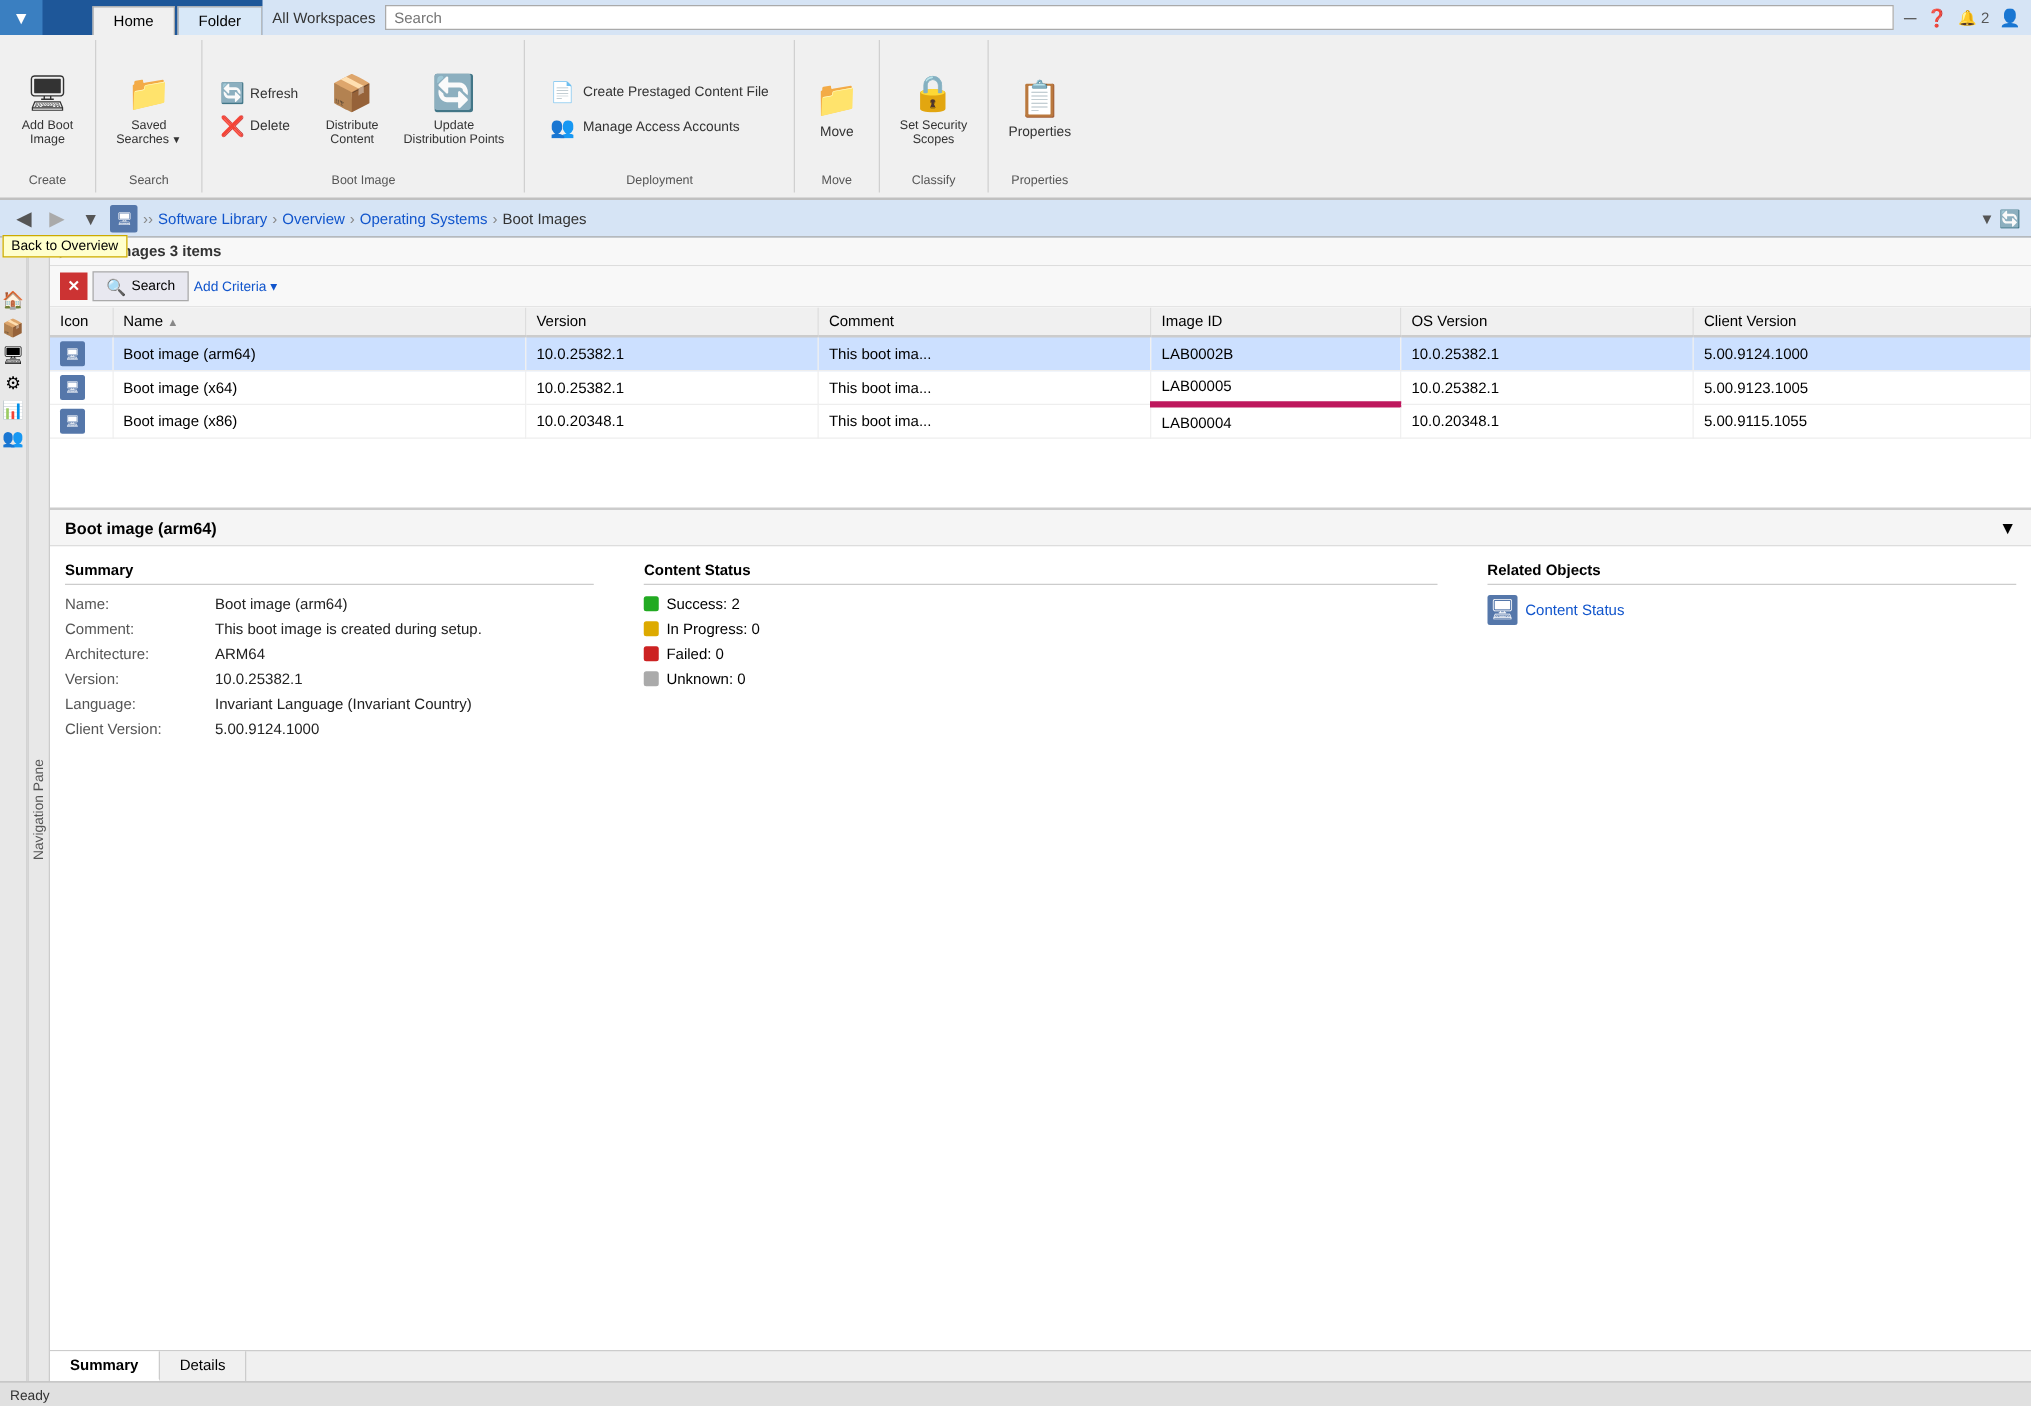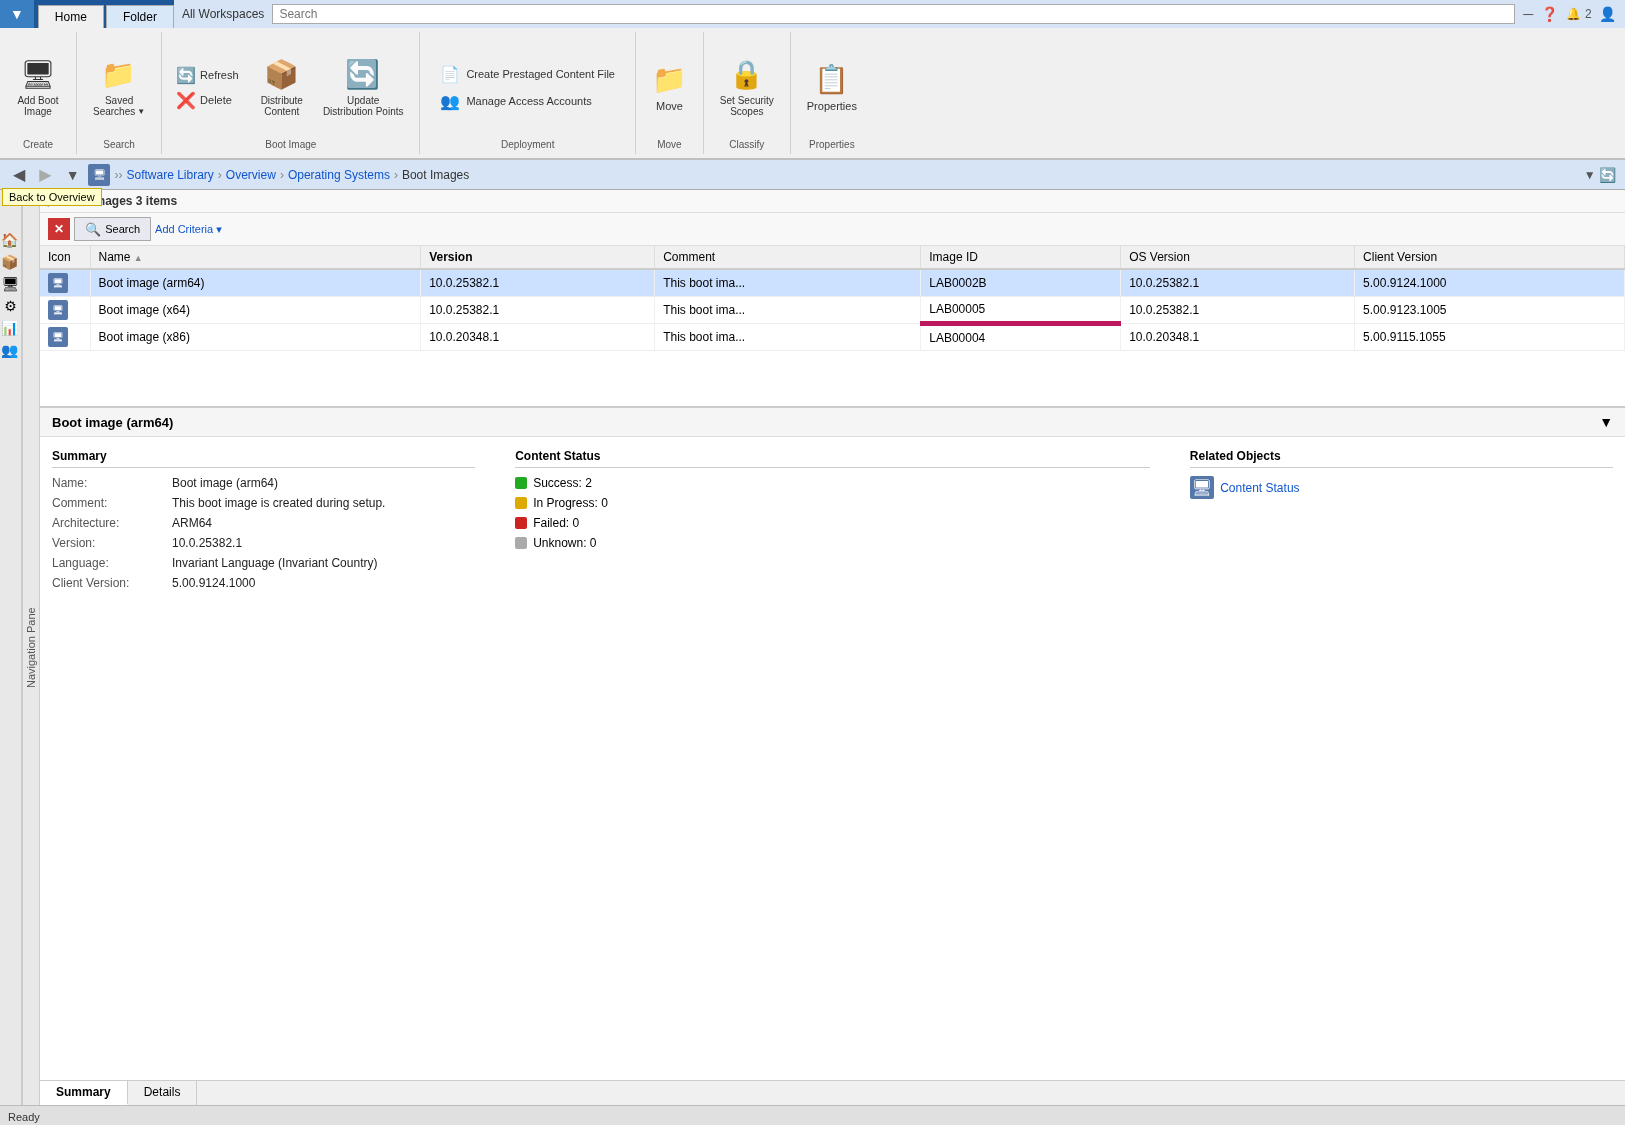--- a/index.html
+++ b/index.html
@@ -8,21 +8,21 @@
     thead tr { background: #f0f0f0; }
     th { border-bottom: 2px solid #ccc; border-right: 1px solid #ddd; padding: 4px 8px; text-align: left; font-weight: normal; cursor: pointer; user-select: none; white-space: nowrap; }
     td { border-bottom: 1px solid #eee; border-right: 1px solid #f0f0f0; padding: 3px 8px; white-space: nowrap; }
   </style>
 </head>
 <body>
 
 <div style="display:flex; align-items:stretch; background:#1e5799; height:28px;">
   <button style="background:#3a7fc1; border:none; color:white; padding:0 10px; cursor:pointer; font-size:14px;">▼</button>
   <div style="display:flex; align-items:flex-end; gap:2px; padding-left:4px;">
-    <div style="padding:4px 16px; background:#f0f0f0; color:#000; cursor:pointer; font-size:12px; border-top:1px solid #aaa; border-left:1px solid #aaa; border-right:1px solid #aaa;">Home</div>
+    <div style="padding:4px 16px; background:#f0f0f0; color:#000; cursor:pointer; font-size:12px; border-top:1px solid #aaa; border-left:1px solid #aaa; border-right:1px solid #aaa;margin-left:36px;">Home</div>
     <div style="padding:4px 16px; background:#d8e8f8; color:#000; cursor:pointer; font-size:12px; border-top:1px solid #aaa; border-left:1px solid #aaa; border-right:1px solid #aaa;">Folder</div>
   </div>
   <div style="display:flex; align-items:center; background:#d6e4f5; flex:1; padding:0 8px; gap:8px;">
     <span style="font-size:12px; color:#333; white-space:nowrap;">All Workspaces</span>
     <input style="flex: 1 1 0%; height: 20px; border: 1px solid rgb(170, 170, 170); padding: 0px 6px; font-size: 12px;" placeholder="Search">
     <span style="color:#555; font-size:14px;">─</span>
     <span style="color:#555; font-size:14px; cursor:pointer;">❓</span>
     <span style="color:#555; font-size:12px; cursor:pointer;">🔔 2</span>
     <span style="color:#555; font-size:14px; cursor:pointer;">👤</span>
   </div>
@@ -175,21 +175,21 @@
       </button>
       <button style="background:none; border:none; color:#1155cc; cursor:pointer; font-size:11px;">Add Criteria ▾</button>
     </div>
 
     <div style="flex:0 0 160px; overflow:auto; background:white;">
       <table style="width:100%; border-collapse:collapse; font-size:12px;">
         <thead>
           <tr style="background:#f0f0f0;">
             <th style="border-bottom:2px solid #ccc; border-right:1px solid #ddd; padding:4px 8px; text-align:left; font-weight:normal; cursor:pointer; white-space:nowrap; width:50px;">Icon</th>
             <th style="border-bottom:2px solid #ccc; border-right:1px solid #ddd; padding:4px 8px; text-align:left; font-weight:normal; cursor:pointer; white-space:nowrap;">Name <span style="font-size:9px; color:#888;">▲</span></th>
-            <th style="border-bottom:2px solid #ccc; border-right:1px solid #ddd; padding:4px 8px; text-align:left; font-weight:bold; cursor:pointer; white-space:nowrap;">Version</th>
+            <th style="border-bottom:2px solid #ccc; border-right:1px solid #ddd; padding:4px 8px; text-align:left; font-weight:normal; cursor:pointer; white-space:nowrap;">Version</th>
             <th style="border-bottom:2px solid #ccc; border-right:1px solid #ddd; padding:4px 8px; text-align:left; font-weight:normal; cursor:pointer; white-space:nowrap;">Comment</th>
             <th style="border-bottom:2px solid #ccc; border-right:1px solid #ddd; padding:4px 8px; text-align:left; font-weight:normal; cursor:pointer; white-space:nowrap;">Image ID</th>
             <th style="border-bottom:2px solid #ccc; border-right:1px solid #ddd; padding:4px 8px; text-align:left; font-weight:normal; cursor:pointer; white-space:nowrap;">OS Version</th>
             <th style="border-bottom:2px solid #ccc; border-right:1px solid #ddd; padding:4px 8px; text-align:left; font-weight:normal; cursor:pointer; white-space:nowrap;">Client Version</th>
           </tr>
         </thead>
         <tbody id="table-body">
         <tr style="background: rgb(204, 224, 255);">
     <td style="border-bottom:1px solid #eee; padding:3px 8px;">
       <div style="width:20px; height:20px; background:#5577aa; display:inline-flex; align-items:center; justify-content:center; color:white; font-size:9px; border-radius:2px;">🖥</div>

